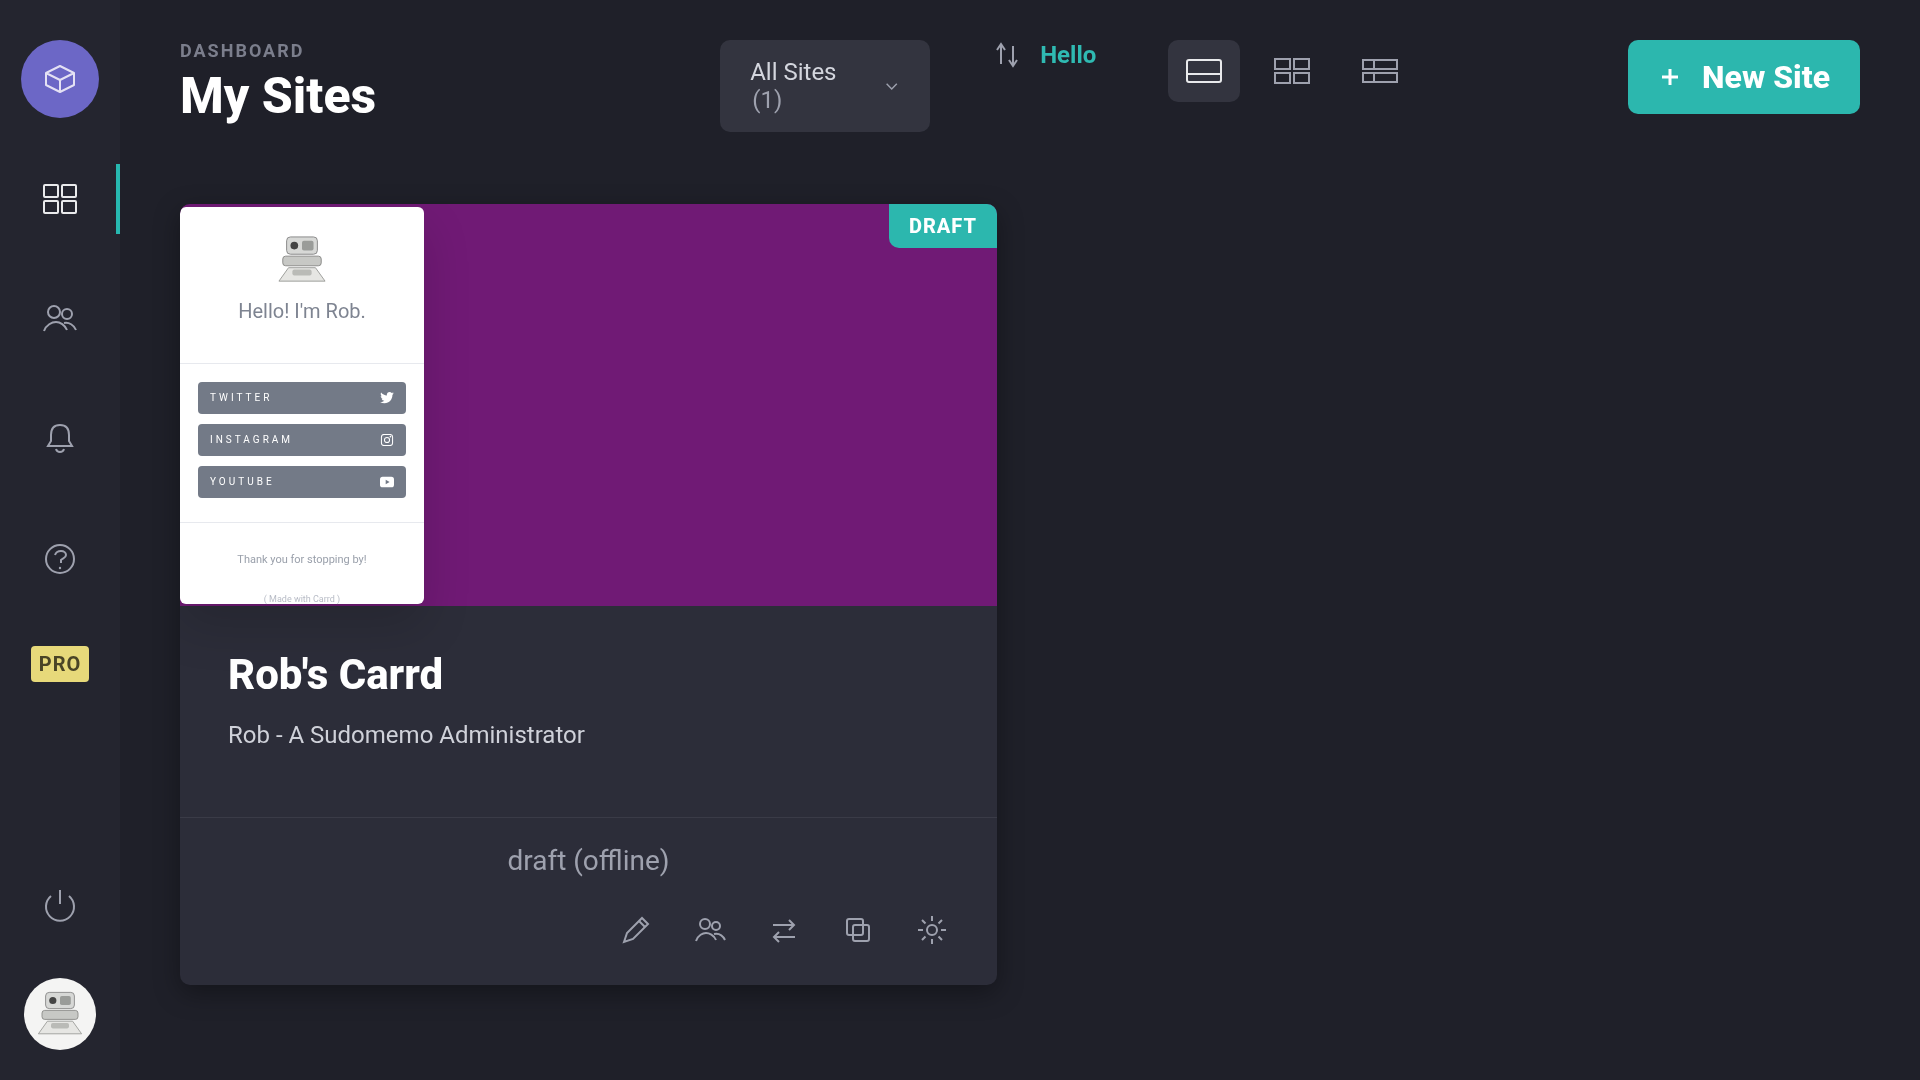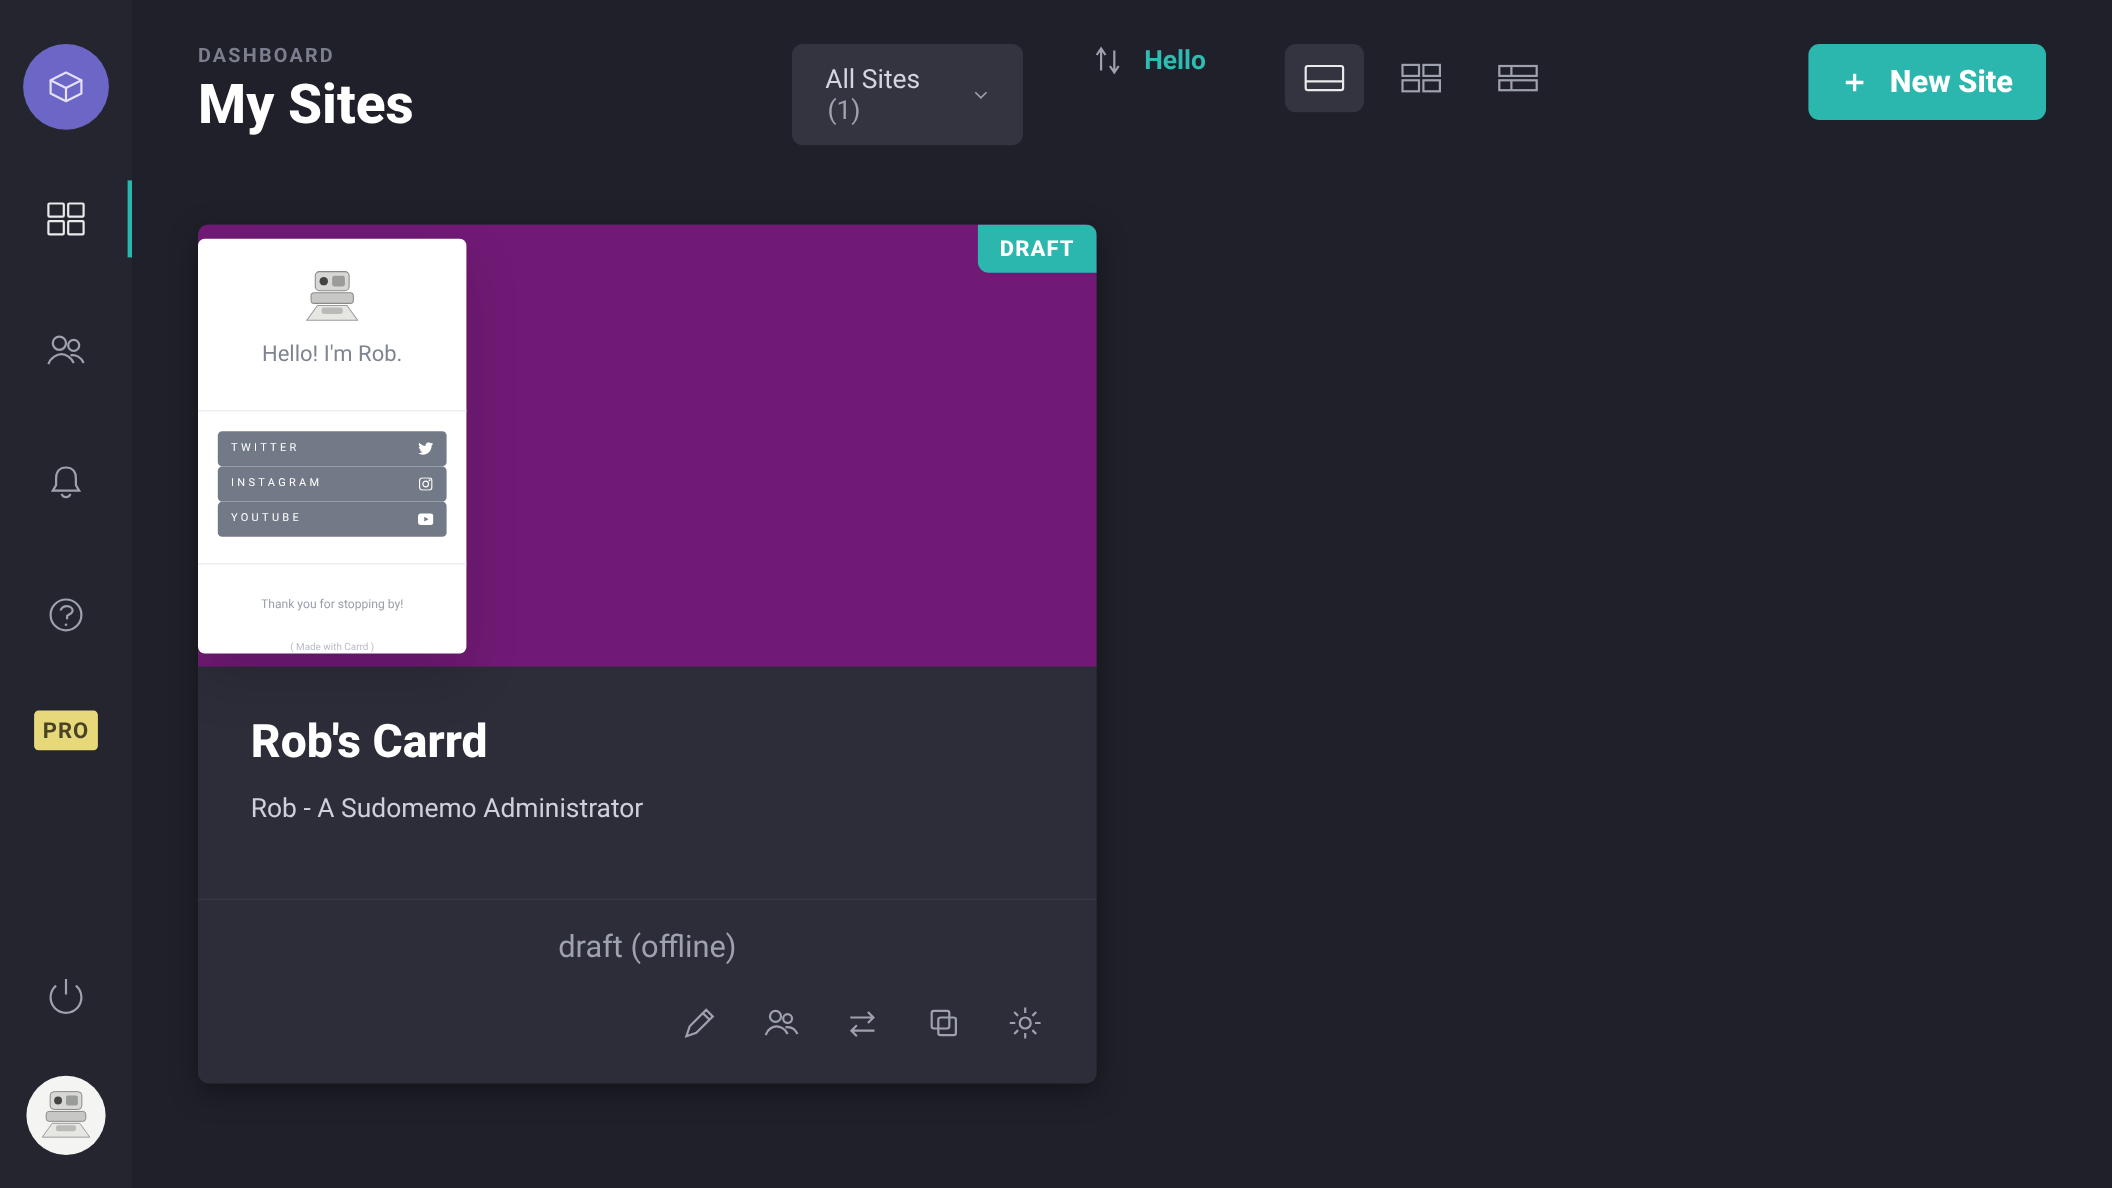--- a/index.html
+++ b/index.html
@@ -93,21 +93,21 @@
     width: 72px; height: 62px; border-radius: 10px;
     display:flex; align-items:center; justify-content:center; cursor:pointer;
   }
   .view-btn.active { background:#33343f; }
   .view-btn svg { width: 38px; height: 30px; stroke:#9ea1ae; fill:none; }
   .view-btn.active svg { stroke:#e9eaec; }
 
   .spacer { flex: 1; }
 
   .new-btn {
-    background:#2cb7ae; color:#fff; font-size:28px; font-weight:800;
+    background:#2cb7ae; color:#fff; font-size:32px; font-weight:800;
     display:flex; align-items:center; gap:20px;
     padding: 18px 30px; border-radius:10px; cursor:pointer;
   }
   .new-btn svg { width:24px; height:24px; stroke:#fff; fill:none; }
 
   
   .grid { margin-top: 72px; display:flex; gap:40px; }
   .card { width: 817px; border-radius:10px; overflow:hidden; background:#2c2d39; box-shadow: 0 8px 26px rgba(0,0,0,.35); }
   .preview { position:relative; height: 402px; background:#701a75; display:flex; align-items:center; }
   .draft-badge {
@@ -118,21 +118,21 @@
   .mini {
     width: 244px; background:#ffffff; border-radius:6px;
     box-shadow: 0 22px 48px rgba(0,0,0,.15);
     text-align:center; color:#6c7380;
     padding-bottom: 0;
   }
   .mini .mini-top { padding: 28px 0 20px; }
   .mini .mini-top svg { width: 58px; height: 50px; }
   .mini .mini-greet { font-size: 20px; color:#7e8491; margin-top:10px; }
   .mini .mini-sep { height:1px; background:#e7e9ee; margin: 20px 0 18px; }
-  .mini .mini-btns { display:flex; flex-direction:column; gap:0; padding: 0 18px; }
+  .mini .mini-btns { display:flex; flex-direction:column; gap:10px; padding: 0 18px; }
   .mini .mbtn {
     background:#737a87; color:#fff; font-size:10px; letter-spacing:3px;
     padding:10px 12px; border-radius:4px; display:flex; justify-content:space-between; align-items:center;
   }
   .mini .mbtn svg { width:14px; height:12px; fill:#fff; }
   .mini .mini-foot { font-size:11px; color:#9aa0ab; margin-top:30px; }
   .mini .mini-made { font-size:9px; color:#b8bcc6; margin-top:28px; }
 
   .card-body { padding: 44px 48px 34px; }
   .card-title { font-size: 42px; font-weight:800; color:#fff; }

